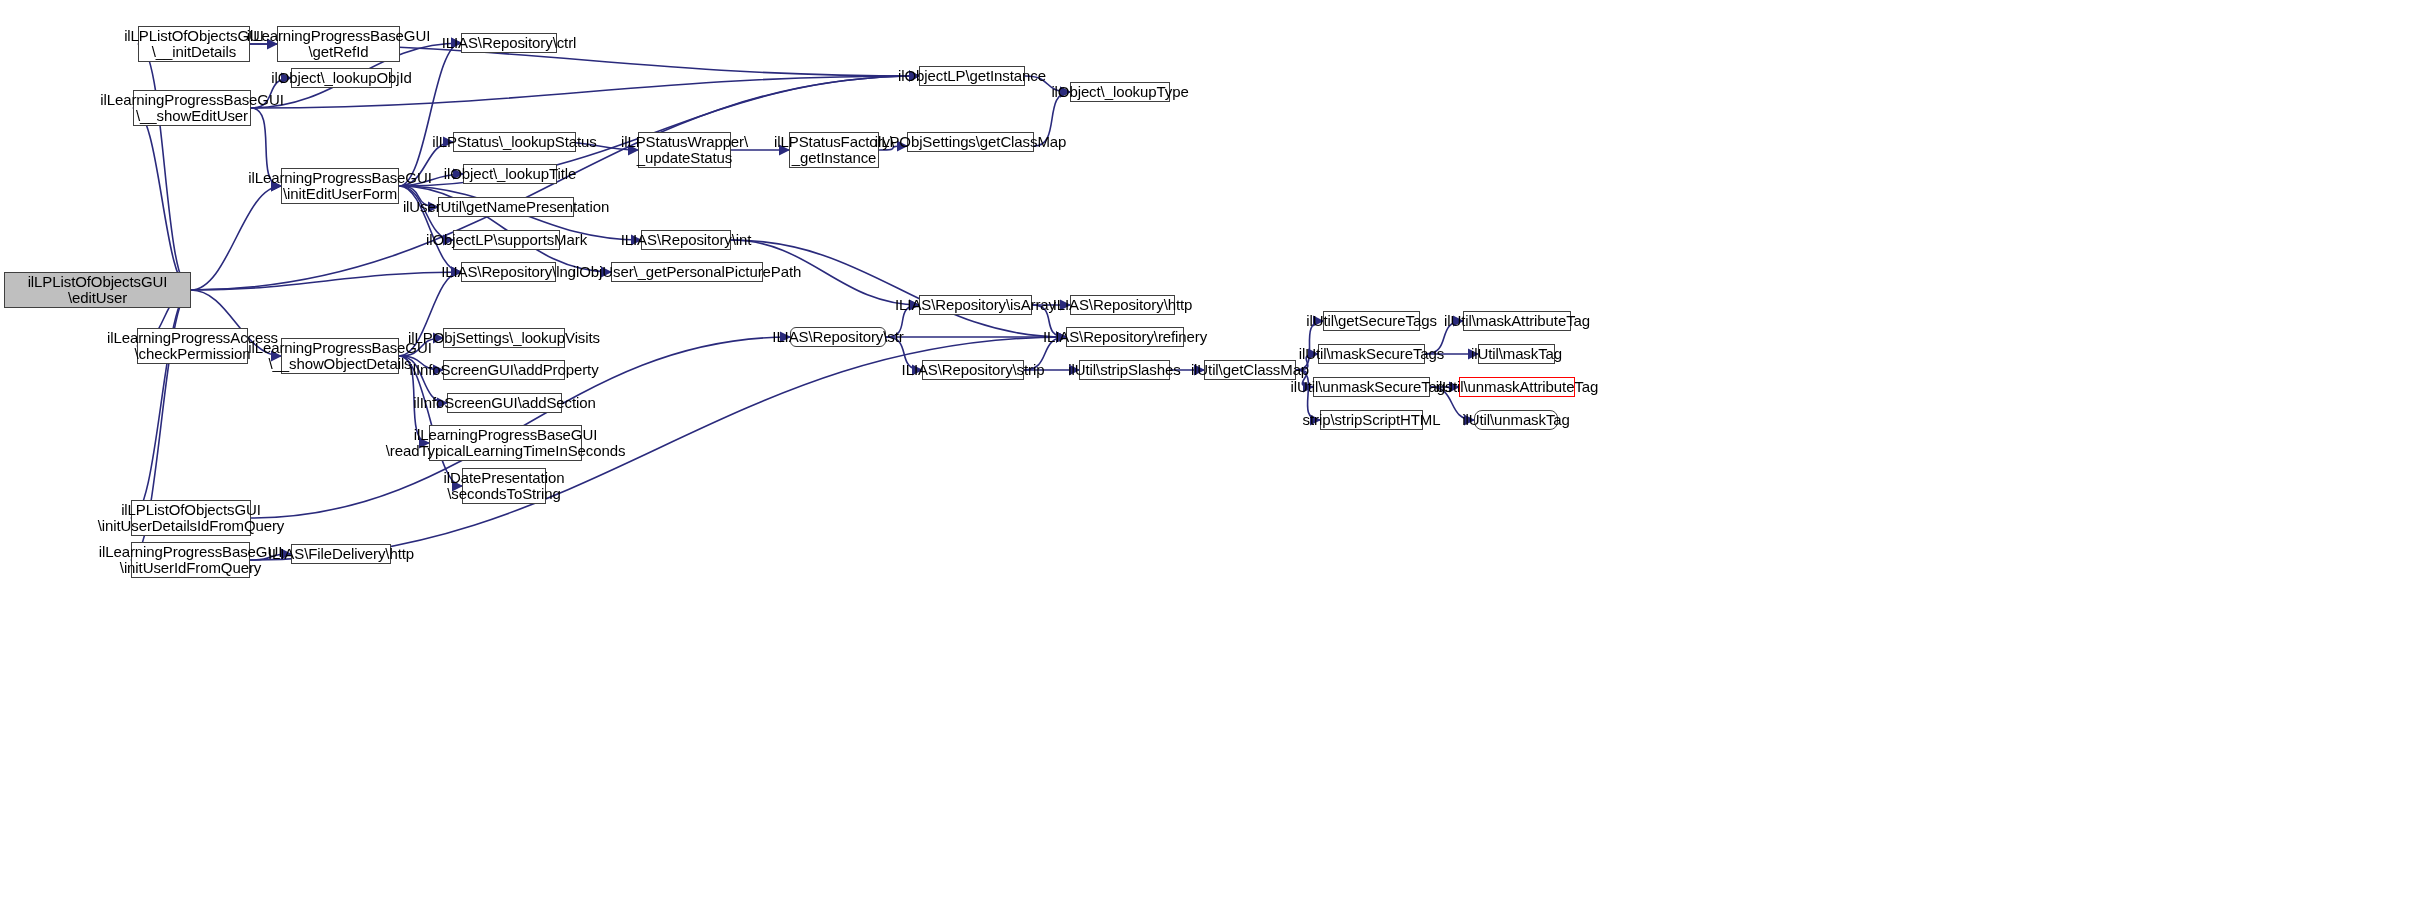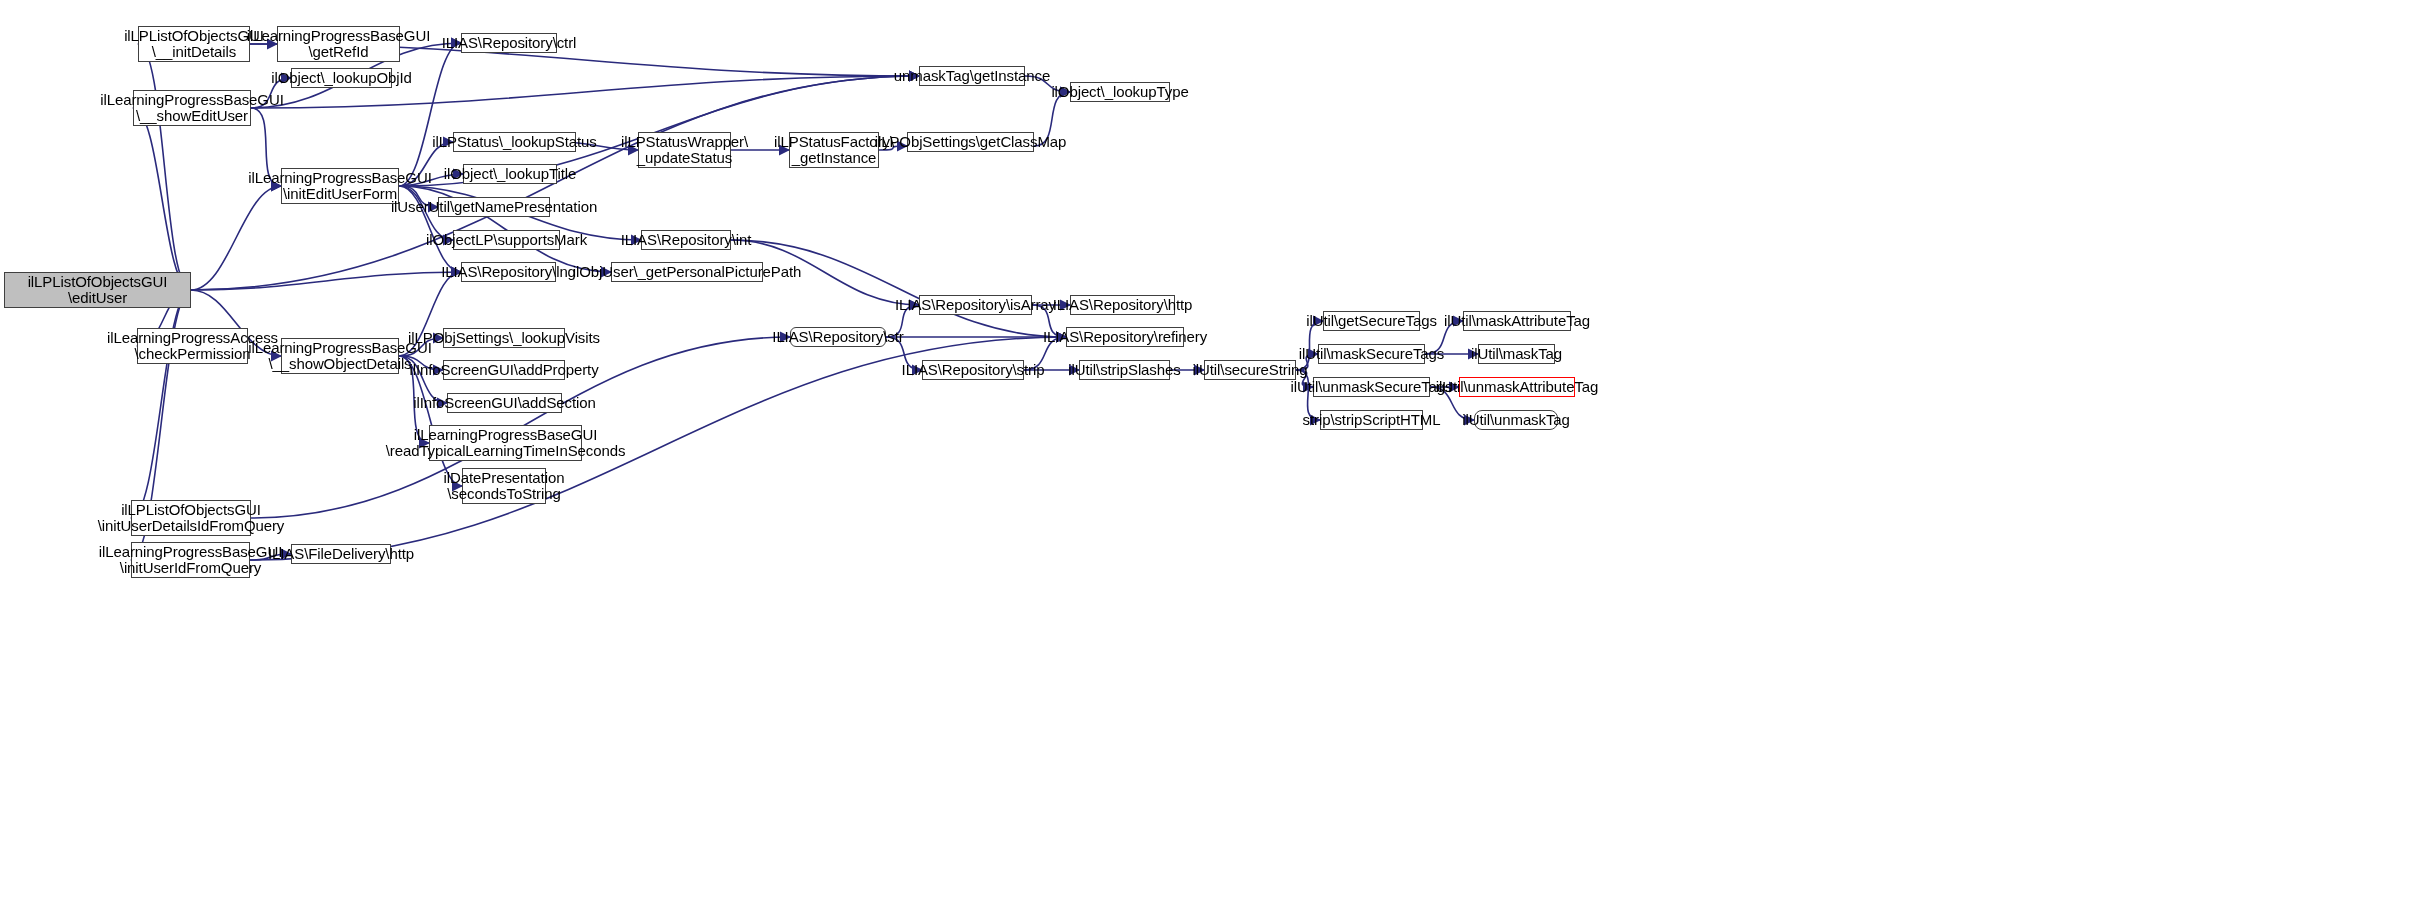--- a/index.html
+++ b/index.html
@@ -124,31 +124,31 @@
       <div class="node" style="left: 277px; top: 26px; width: 123px; height: 36px;">ilLearningProgressBaseGUI
 \getRefId</div>
       <div class="node" style="left: 133px; top: 90px; width: 118px; height: 36px;">ilLearningProgressBaseGUI
 \__showEditUser</div>
       <div class="node" style="left: 291px; top: 68px; width: 101px; height: 20px;">ilObject\_lookupObjId</div>
       <div class="node" style="left: 281px; top: 168px; width: 118px; height: 36px;">ilLearningProgressBaseGUI
 \initEditUserForm</div>
       <div class="node" style="left: 461px; top: 33px; width: 96px; height: 20px;">ILIAS\Repository\ctrl</div>
       <div class="node" style="left: 453px; top: 132px; width: 123px; height: 20px;">ilLPStatus\_lookupStatus</div>
       <div class="node" style="left: 463px; top: 164px; width: 94px; height: 20px;">ilObject\_lookupTitle</div>
-      <div class="node" style="left: 438px; top: 197px; width: 112px; height: 20px;">ilUserUtil\getNamePresentation</div>
+      <div class="node" style="left: 438px; top: 197px; width: 136px; height: 20px;">ilUserUtil\getNamePresentation</div>
       <div class="node" style="left: 453px; top: 230px; width: 107px; height: 20px;">ilObjectLP\supportsMark</div>
       <div class="node" style="left: 461px; top: 262px; width: 95px; height: 20px;">ILIAS\Repository\lng</div>
       <div class="node" style="left: 638px; top: 132px; width: 93px; height: 36px;">ilLPStatusWrapper\
 _updateStatus</div>
       <div class="node" style="left: 789px; top: 132px; width: 90px; height: 36px;">ilLPStatusFactory\
 _getInstance</div>
       <div class="node" style="left: 907px; top: 132px; width: 127px; height: 20px;">ilLPObjSettings\getClassMap</div>
       <div class="node" style="left: 641px; top: 230px; width: 90px; height: 20px;">ILIAS\Repository\int</div>
       <div class="node" style="left: 611px; top: 262px; width: 152px; height: 20px;">ilObjUser\_getPersonalPicturePath</div>
-      <div class="node" style="left: 919px; top: 66px; width: 106px; height: 20px;">unmaskTag\getInstance</div>
+      <div class="node" style="left: 919px; top: 66px; width: 106px; height: 20px;">ilObjectLP\getInstance</div>
       <div class="node" style="left: 1070px; top: 82px; width: 100px; height: 20px;">ilObject\_lookupType</div>
       <div class="node" style="left: 137px; top: 328px; width: 111px; height: 36px;">ilLearningProgressAccess
 \checkPermission</div>
       <div class="node" style="left: 281px; top: 338px; width: 118px; height: 36px;">ilLearningProgressBaseGUI
 \__showObjectDetails</div>
       <div class="node" style="left: 443px; top: 328px; width: 122px; height: 20px;">ilLPObjSettings\_lookupVisits</div>
       <div class="node" style="left: 443px; top: 360px; width: 122px; height: 20px;">ilInfoScreenGUI\addProperty</div>
       <div class="node" style="left: 447px; top: 393px; width: 115px; height: 20px;">ilInfoScreenGUI\addSection</div>
       <div class="node" style="left: 429px; top: 425px; width: 153px; height: 36px;">ilLearningProgressBaseGUI
 \readTypicalLearningTimeInSeconds</div>
@@ -158,21 +158,21 @@
 \initUserDetailsIdFromQuery</div>
       <div class="node" style="left: 131px; top: 542px; width: 119px; height: 36px;">ilLearningProgressBaseGUI
 \initUserIdFromQuery</div>
       <div class="node" style="left: 291px; top: 544px; width: 100px; height: 20px;">ILIAS\FileDelivery\http</div>
       <div class="node" style="left: 919px; top: 295px; width: 113px; height: 20px;">ILIAS\Repository\isArray</div>
       <div class="node" style="left: 1070px; top: 295px; width: 105px; height: 20px;">ILIAS\Repository\http</div>
       <div class="node" style="left: 790px; top: 327px; width: 96px; height: 20px; border-radius: 6px;">ILIAS\Repository\str</div>
       <div class="node" style="left: 1066px; top: 327px; width: 118px; height: 20px;">ILIAS\Repository\refinery</div>
       <div class="node" style="left: 922px; top: 360px; width: 102px; height: 20px;">ILIAS\Repository\strip</div>
       <div class="node" style="left: 1079px; top: 360px; width: 91px; height: 20px;">ilUtil\stripSlashes</div>
-      <div class="node" style="left: 1204px; top: 360px; width: 92px; height: 20px;">ilUtil\secureString</div>
+      <div class="node" style="left: 1204px; top: 360px; width: 92px; height: 20px;">ilUtil\getClassMap</div>
       <div class="node" style="left: 1323px; top: 311px; width: 97px; height: 20px; text-align: right;">ilUtil\getSecureTags</div>
       <div class="node" style="left: 1318px; top: 344px; width: 107px; height: 20px;">ilUtil\maskSecureTags</div>
       <div class="node" style="left: 1313px; top: 377px; width: 117px; height: 20px;">ilUtil\unmaskSecureTags</div>
       <div class="node" style="left: 1320px; top: 410px; width: 103px; height: 20px;">strip\stripScriptHTML</div>
       <div class="node" style="left: 1463px; top: 311px; width: 108px; height: 20px;">ilUtil\maskAttributeTag</div>
       <div class="node" style="left: 1478px; top: 344px; width: 77px; height: 20px;">ilUtil\maskTag</div>
       <div class="node highlight" style="left: 1459px; top: 377px; width: 116px; height: 20px;">ilUtil\unmaskAttributeTag</div>
       <div class="node" style="left: 1474px; top: 410px; width: 84px; height: 20px; border-radius: 8px;">ilUtil\unmaskTag</div>
     </div>
 </div>

